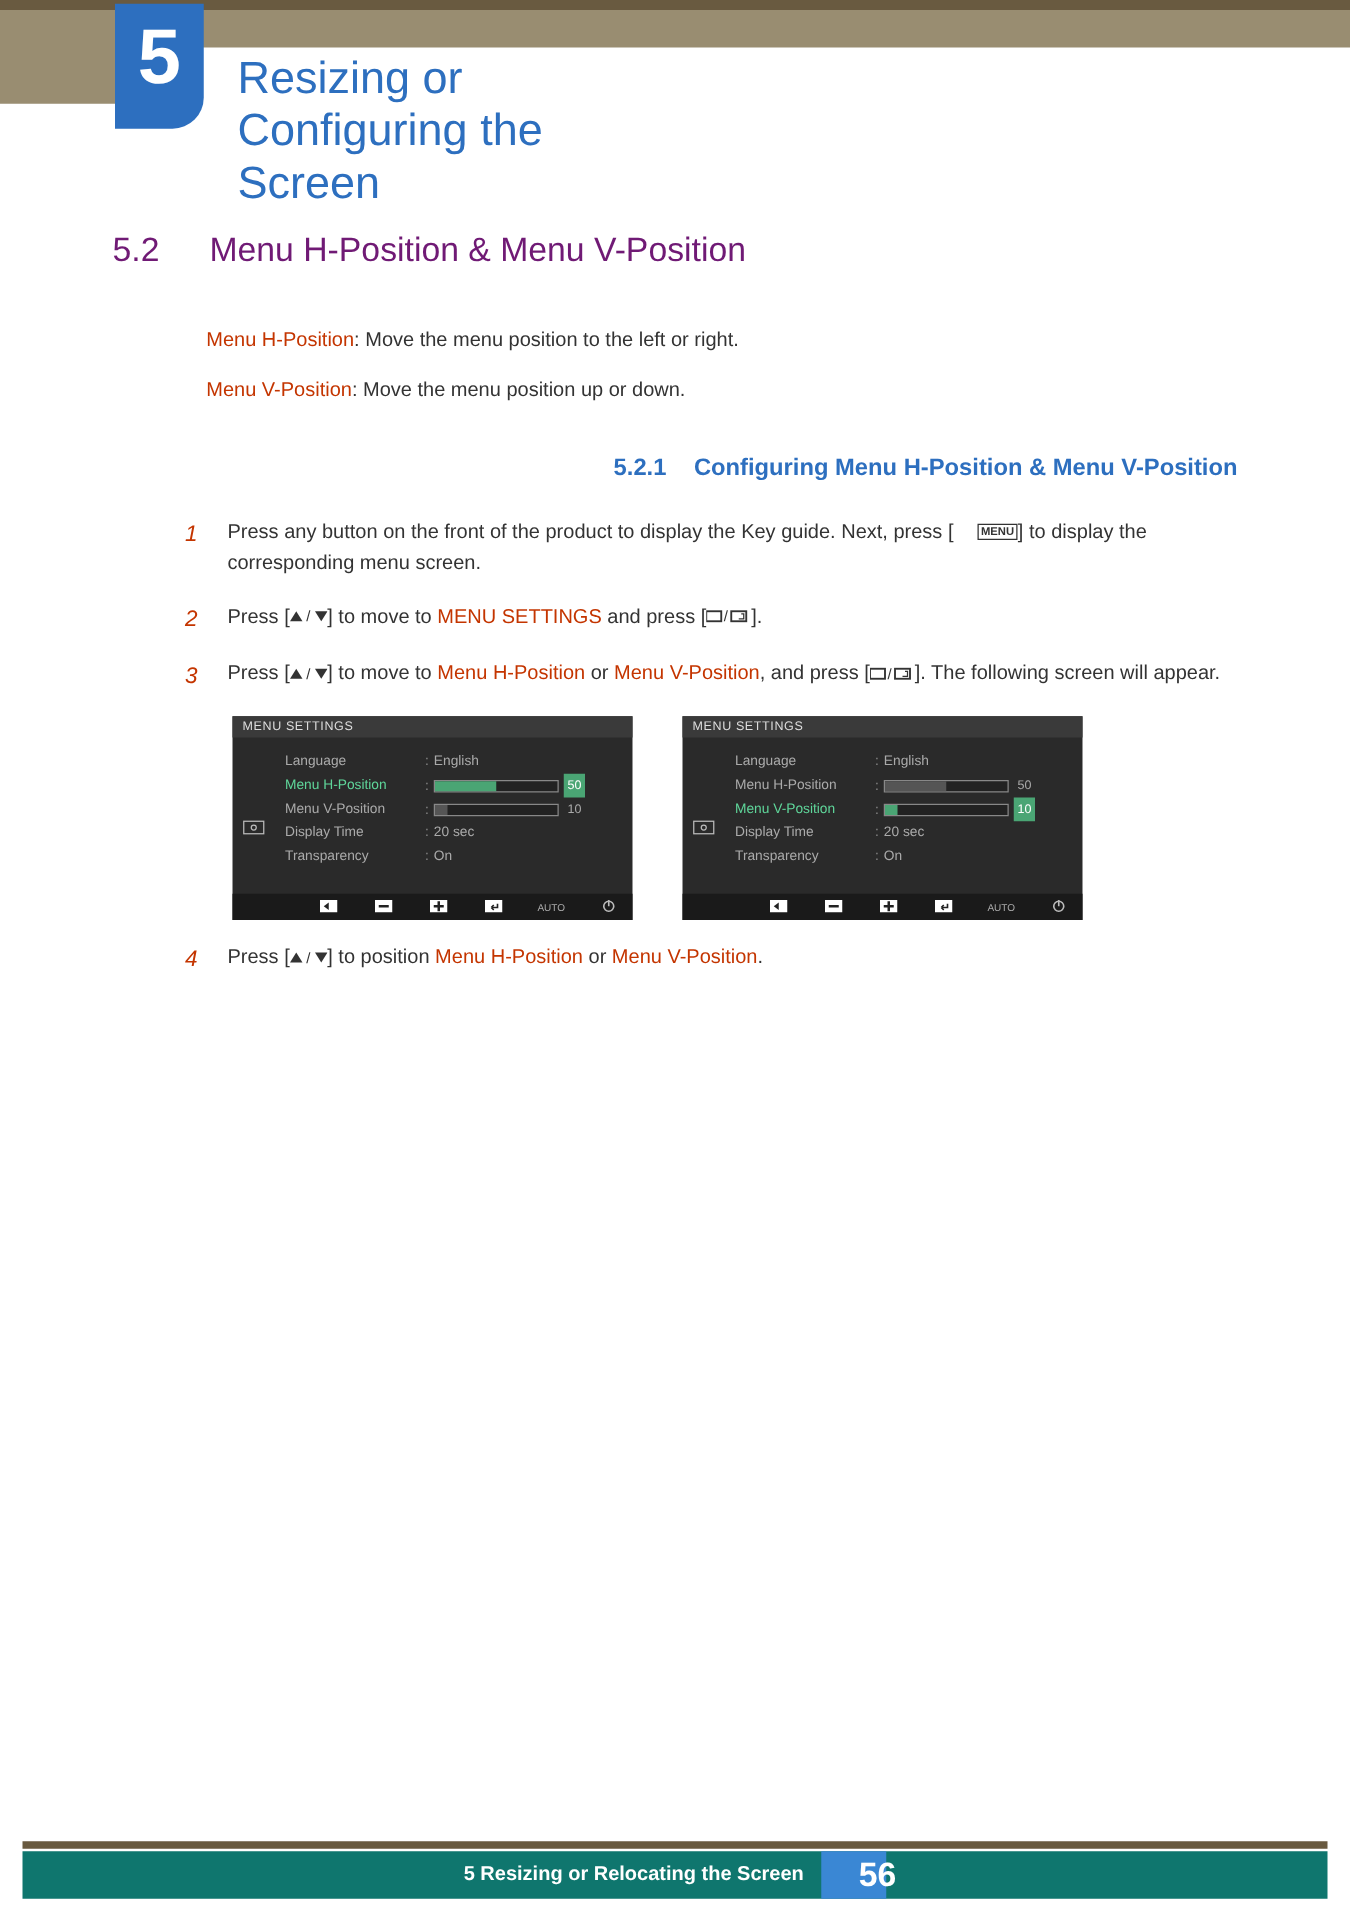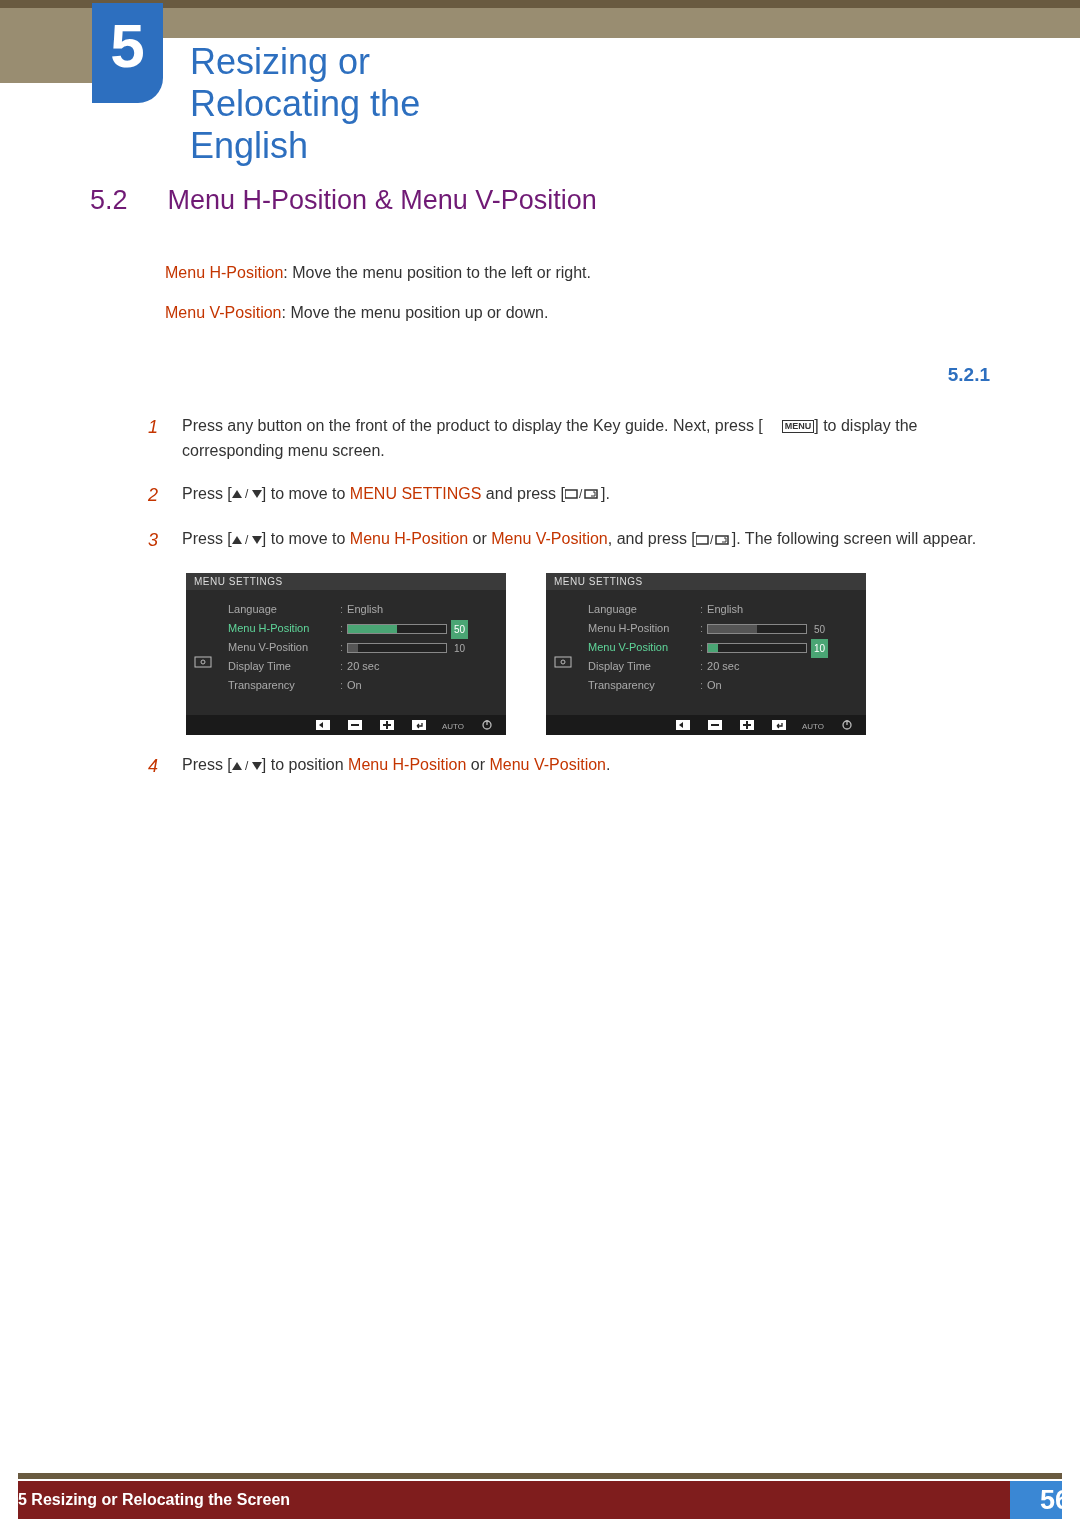--- a/index.html
+++ b/index.html
@@ -165,38 +165,38 @@
     font-size:10px;
     padding: 0 3px;
     margin-left:4px;
     vertical-align:middle;
   }
   .slider-val.dim { background:transparent; color:#aaa; }
   .osd-footer {
     background:#1a1a1a;
     display:flex;
     justify-content:flex-end;
-    gap: 14px;
+    gap: 26px;
     padding: 4px 10px 2px;
     align-items:center;
   }
   .osd-footer .fi { width:18px; text-align:center; }
   .osd-footer .lbl { font-size:8px; color:#aaa; }
   .footer {
     position:absolute;
     bottom:6px;
     left:0; right:0;
     height:48px;
   }
   .footer-bar {
     height:38px;
     margin: 0 18px;
-    background:#7f1d1d;
+    background:#0f766e;
     display:flex;
-    justify-content:space-between;
+    justify-content:center;
     align-items:center;
     padding-right:0;
   }
   .footer-text {
     color:#fff;
     font-size:16px;
     font-weight:bold;
     padding-right:14px;
   }
   .footer-num {
@@ -213,41 +213,42 @@
   .footer-line {
     height:6px; background:#695a40; margin:0 18px 2px;
   }
 </style>
 </head>
 <body>
 
 <div class="top-bar">
   <div class="white-stripe"></div>
   <div class="chapter-badge">5</div>
-  <div class="chapter-title">Resizing or Relocating the English</div>
+  <div class="chapter-title">Resizing or Configuring the Screen</div>
 </div>
 
 <div class="content">
 
   <div class="section-heading">
     <span>5.2</span>
     <span>Menu H-Position &amp; Menu V-Position</span>
   </div>
 
   <div style="padding-left:75px;">
     <p class="desc-line">
       <span class="hi-red">Menu H-Position</span><span>: Move the menu position to the left or right.</span>
     </p>
     <p class="desc-line">
       <span class="hi-red">Menu V-Position</span><span>: Move the menu position up or down.</span>
     </p>
   </div>
 
   <div class="subsection">
     <span>5.2.1</span>
+    <span>Configuring Menu H-Position &amp; Menu V-Position</span>
   </div>
 
   <ol class="steps">
     <li>
       <span class="num">1</span>
       <span>
         <span>Press any button on the front of the product to display the Key guide. Next, press [</span><span class="menu-box-inline">MENU</span><span>] to display the corresponding menu screen.</span>
       </span>
     </li>
     <li>

